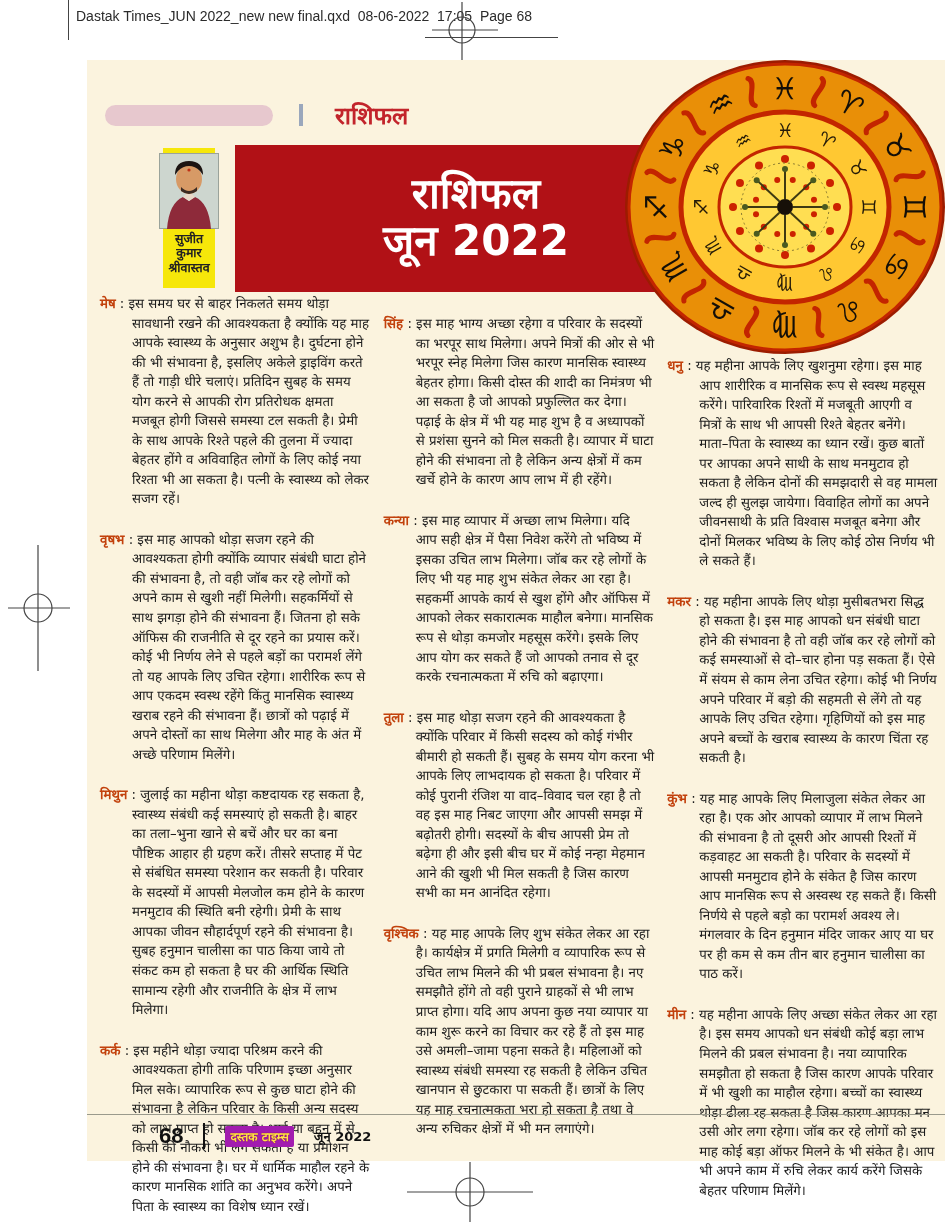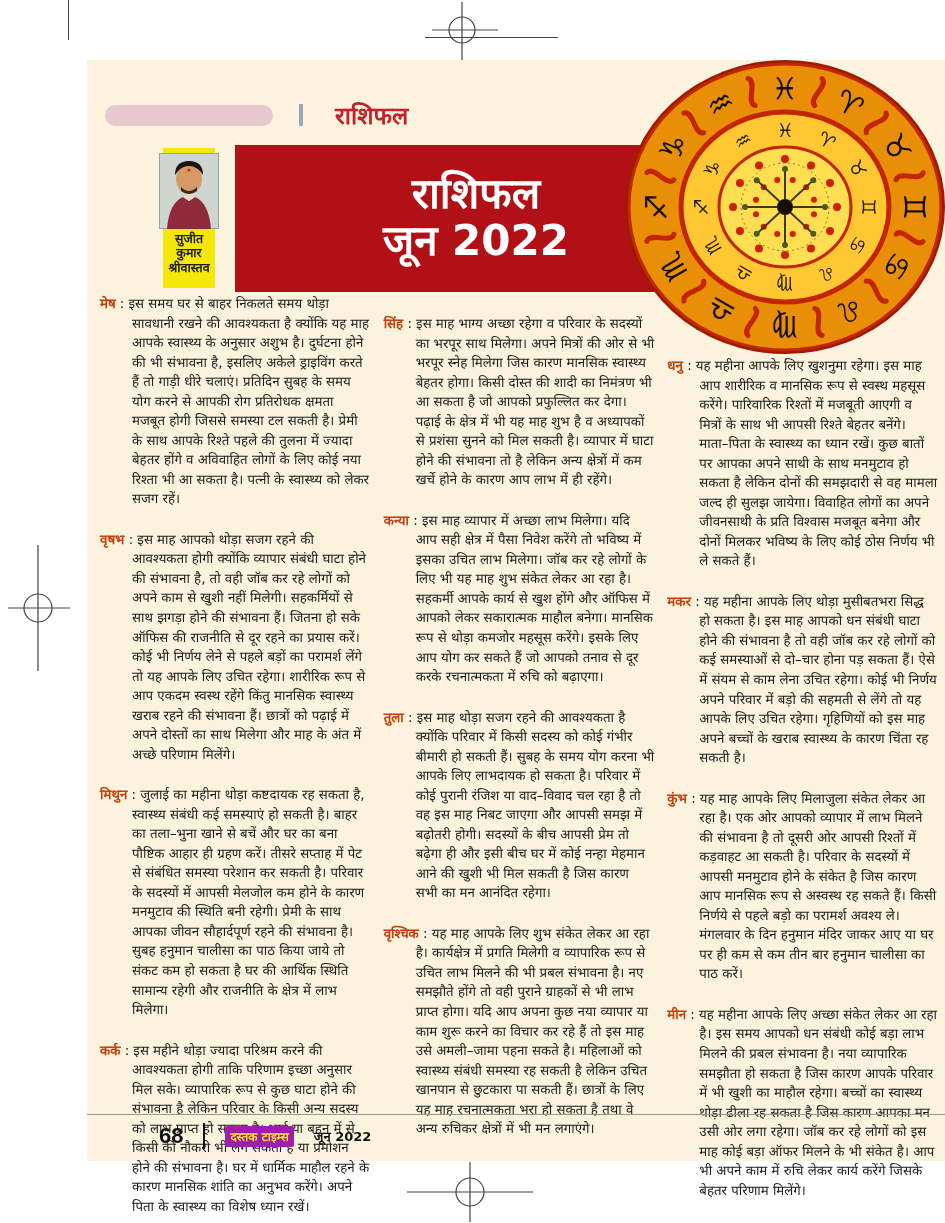--- a/index.html
+++ b/index.html
@@ -49,20 +49,21 @@
   .footer-bar{width:2px;height:26px;background:#111;}
   .mag-logo{background:#a21caf;color:#FFE14D;font-weight:bold;font-size:12px;padding:2px 5px;border-radius:2px;
     text-shadow:0 0 1px #7a0000;}
   .issue{font-size:13px;font-weight:bold;color:#111;}
 </style>
 </head>
 <body>
 
 <div class="canvas">
 
+  <div class="printline">Dastak Times_JUN 2022_new new final.qxd  08-06-2022  17:05  Page 68</div>
   <div class="tick-topleft"></div>
   <div class="pageline"></div>
 
   <svg class="cropmark" style="left:430px;top:0;" width="70" height="62">
     <line x1="32" y1="2" x2="32" y2="60"></line>
       <line x1="2" y1="30" x2="68" y2="30"></line>
       <circle cx="32" cy="30" r="13"></circle>
   </svg>
   <svg class="cropmark" style="left:6px;top:543px;" width="66" height="130">
     <line x1="32" y1="2" x2="32" y2="128"></line>

